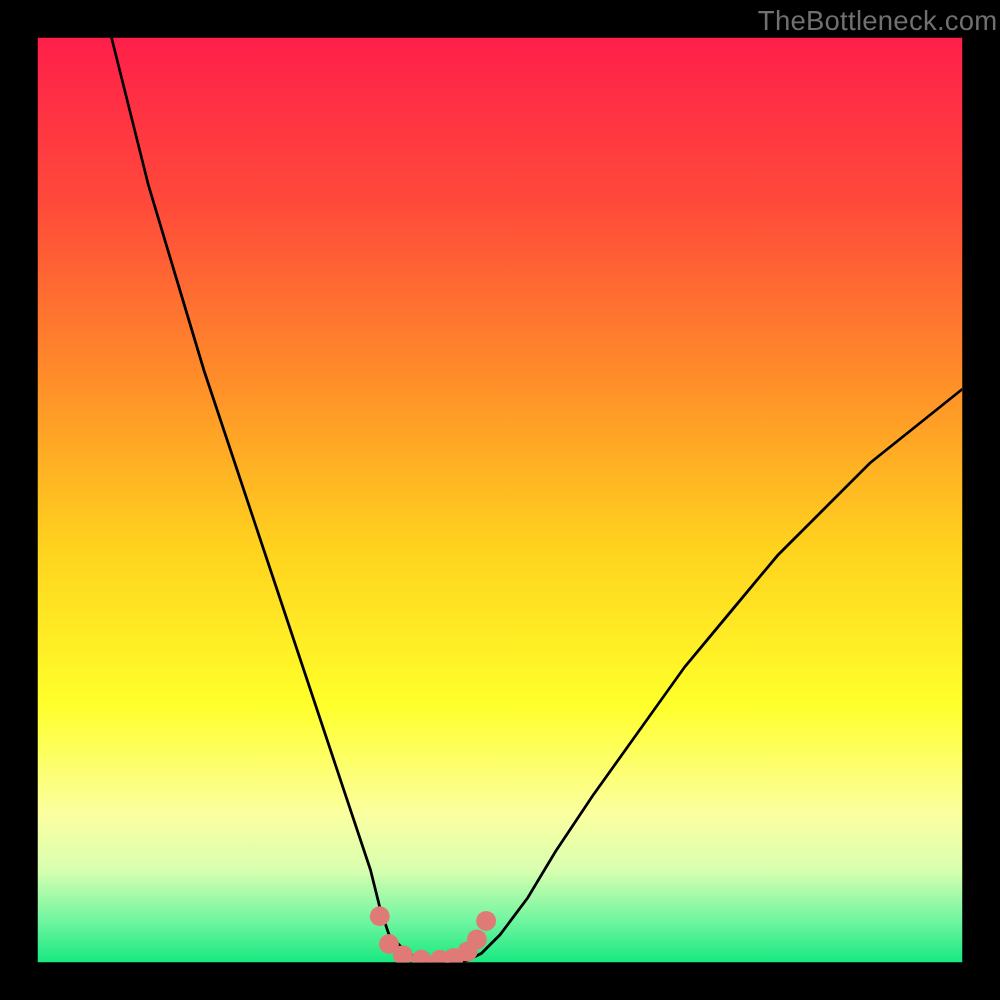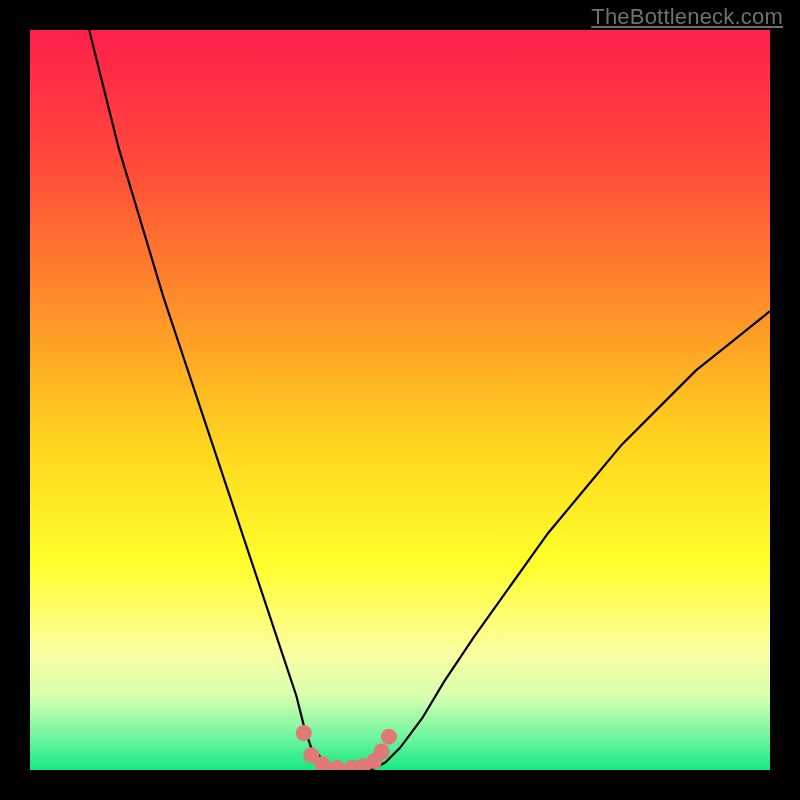--- a/index.html
+++ b/index.html
@@ -23,26 +23,25 @@
     position: absolute;
     left: 30px;
     top: 30px;
     width: 740px;
     height: 740px;
     
   }
   .attribution {
     position: absolute;
     top: 4px;
-    right: 17px;
+    right: 2px;
     color: #707070;
     font-size: 22px;
     letter-spacing: 0.2px;
     user-select: none;
-    text-decoration: underline;
   }
   svg {
     display: block;
   }
 </style>
 </head>
 <body>
 
 <div class="frame">
 

